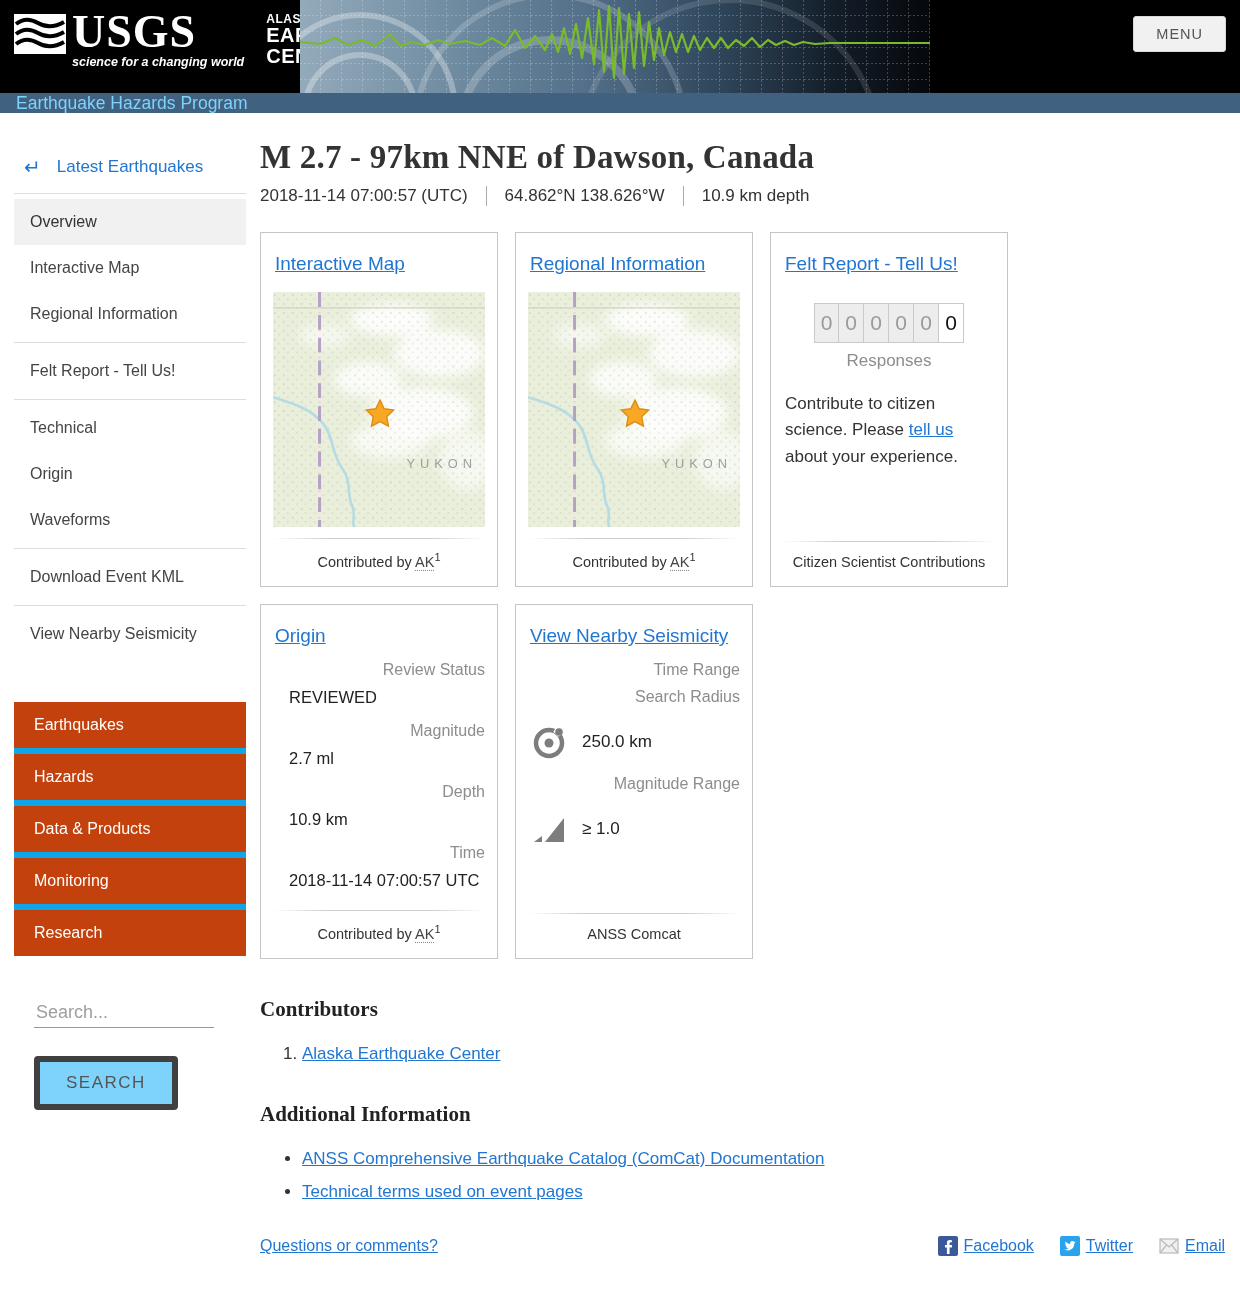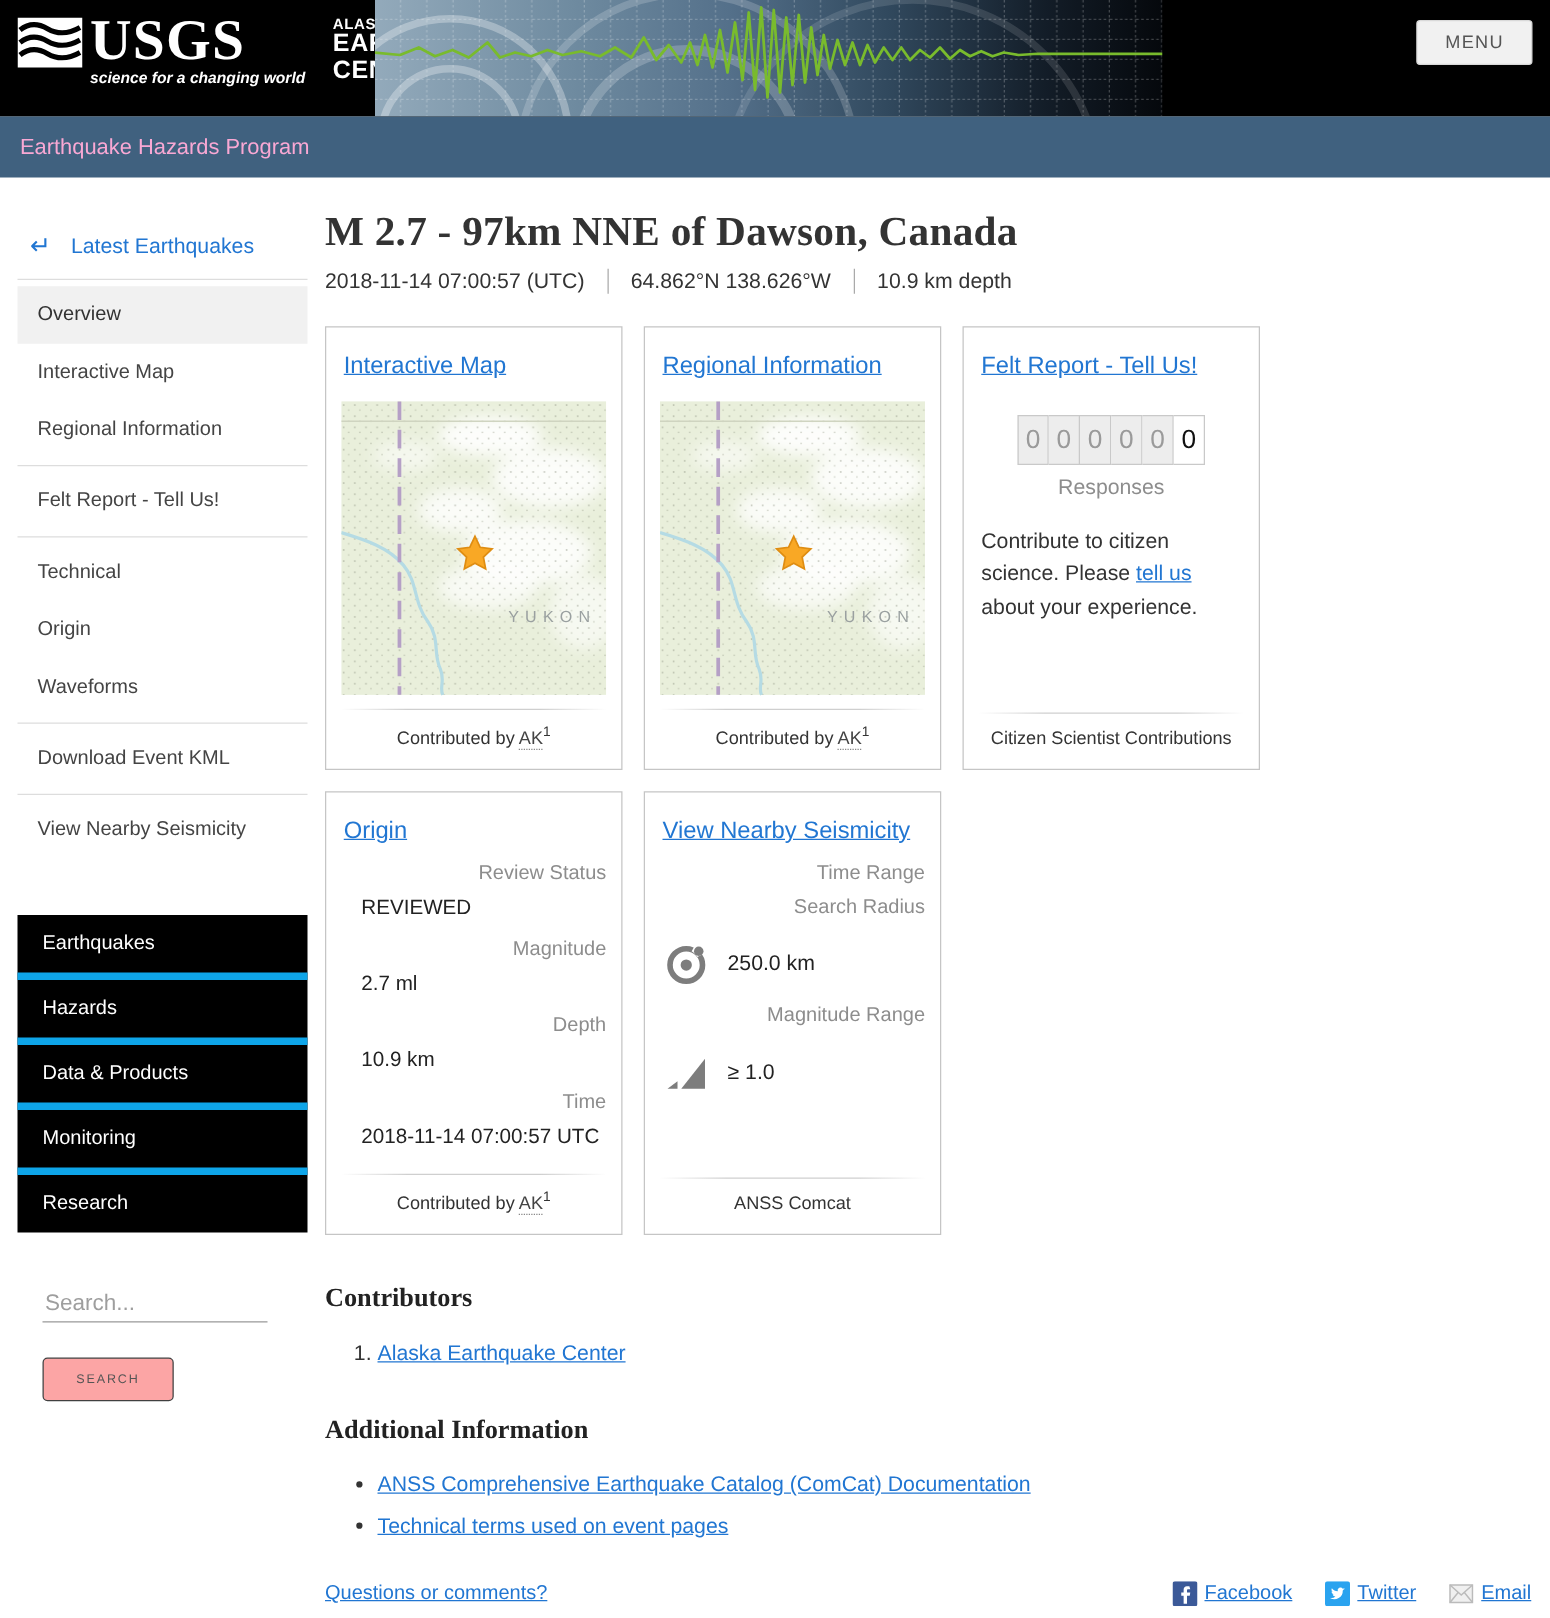--- a/index.html
+++ b/index.html
@@ -36,21 +36,21 @@
   .aec-l1 { font-size: 12px; font-weight: bold; letter-spacing: .5px; }
   .aec-l2, .aec-l3 { font-size: 20px; font-weight: bold; letter-spacing: .5px; font-stretch: condensed; }
   .seismo { position: absolute; left: 300px; top: 0; width: 630px; height: 93px; }
   .menu-btn {
     position: absolute; right: 14px; top: 16px;
     background: #f1f1f1; border: 1px solid #d9d9d9; border-radius: 3px;
     padding: 9px 22px; font-size: 14.5px; color: #555; letter-spacing: 1px;
     font-family: "Liberation Sans", sans-serif; cursor: pointer;
   }
   .program-bar {
-    height: 49px; background: #40617f; color: #f9a8d4;
+    height: 20px; background: #40617f; color: #7dd3fc;
     display: flex; align-items: center; padding-left: 16px;
     font-size: 17.5px;
   }
 
   
   .page-body { display: flex; align-items: flex-start; }
   .sidebar { width: 232px; margin: 30px 0 0 14px; flex: none; }
   .main { flex: 1; margin: 26px 15px 0 14px; min-width: 0; }
 
   
@@ -60,36 +60,36 @@
   }
   .back-arrow { font-size: 20px; color: #2176d2; text-decoration: none; }
   .back-link a { text-decoration: none; }
   .sb-divider { border-top: 1px solid #ddd; }
   .sb-item {
     display: block; padding: 14px 16px; font-size: 16px; color: #444;
     cursor: pointer;
   }
   .sb-item.active { background: #f1f1f1; }
   .sb-group { padding: 5px 0; }
-  .blue-nav { margin-top: 40px; background: #000000; }
+  .blue-nav { margin-top: 40px; background: #c2410c; }
   .blue-nav-item {
     display: block; padding: 14px 20px; color: #fff; font-size: 16px;
     border-top: 6px solid #0ea5e9; cursor: pointer;
   }
   .blue-nav-item:first-child { border-top: none; }
   .search-block { margin: 42px 20px 0 20px; }
   .search-input {
     width: 180px; border: none; border-bottom: 1px solid #999;
     font-size: 18px; padding: 4px 2px; color: #333; outline: none;
     font-family: "Liberation Sans", sans-serif; background: transparent;
   }
   .search-input::placeholder { color: #9e9e9e; }
   .search-btn {
-    margin-top: 28px; background: #fca5a5; border: 1px solid #404040;
-    border-radius: 4px; padding: 11px 26px; font-size: 10px; color: #555;
+    margin-top: 28px; background: #7dd3fc; border: 6px solid #404040;
+    border-radius: 4px; padding: 11px 26px; font-size: 17px; color: #555;
     letter-spacing: 1.5px; cursor: pointer; font-family: "Liberation Sans", sans-serif;
   }
 
   
   .event-title {
     font-family: "Liberation Serif", serif; font-weight: bold;
     font-size: 33px; color: #333; letter-spacing: .2px;
   }
   .event-sub { display: flex; align-items: center; margin-top: 10px; font-size: 17px; color: #333; }
   .event-sub .seg { padding: 0 18px; }

